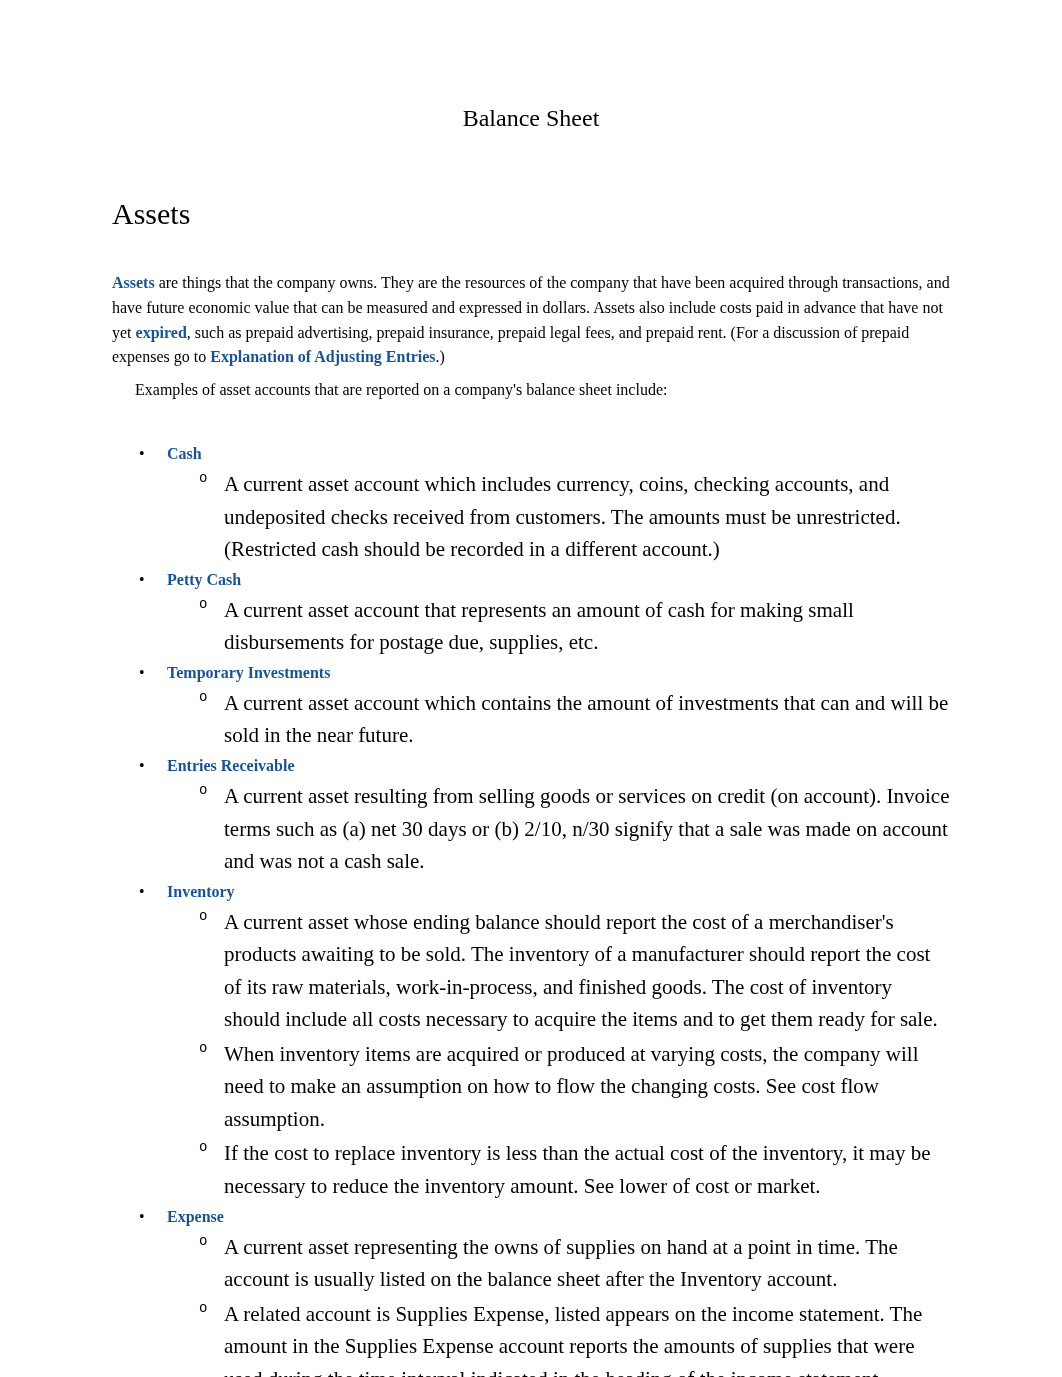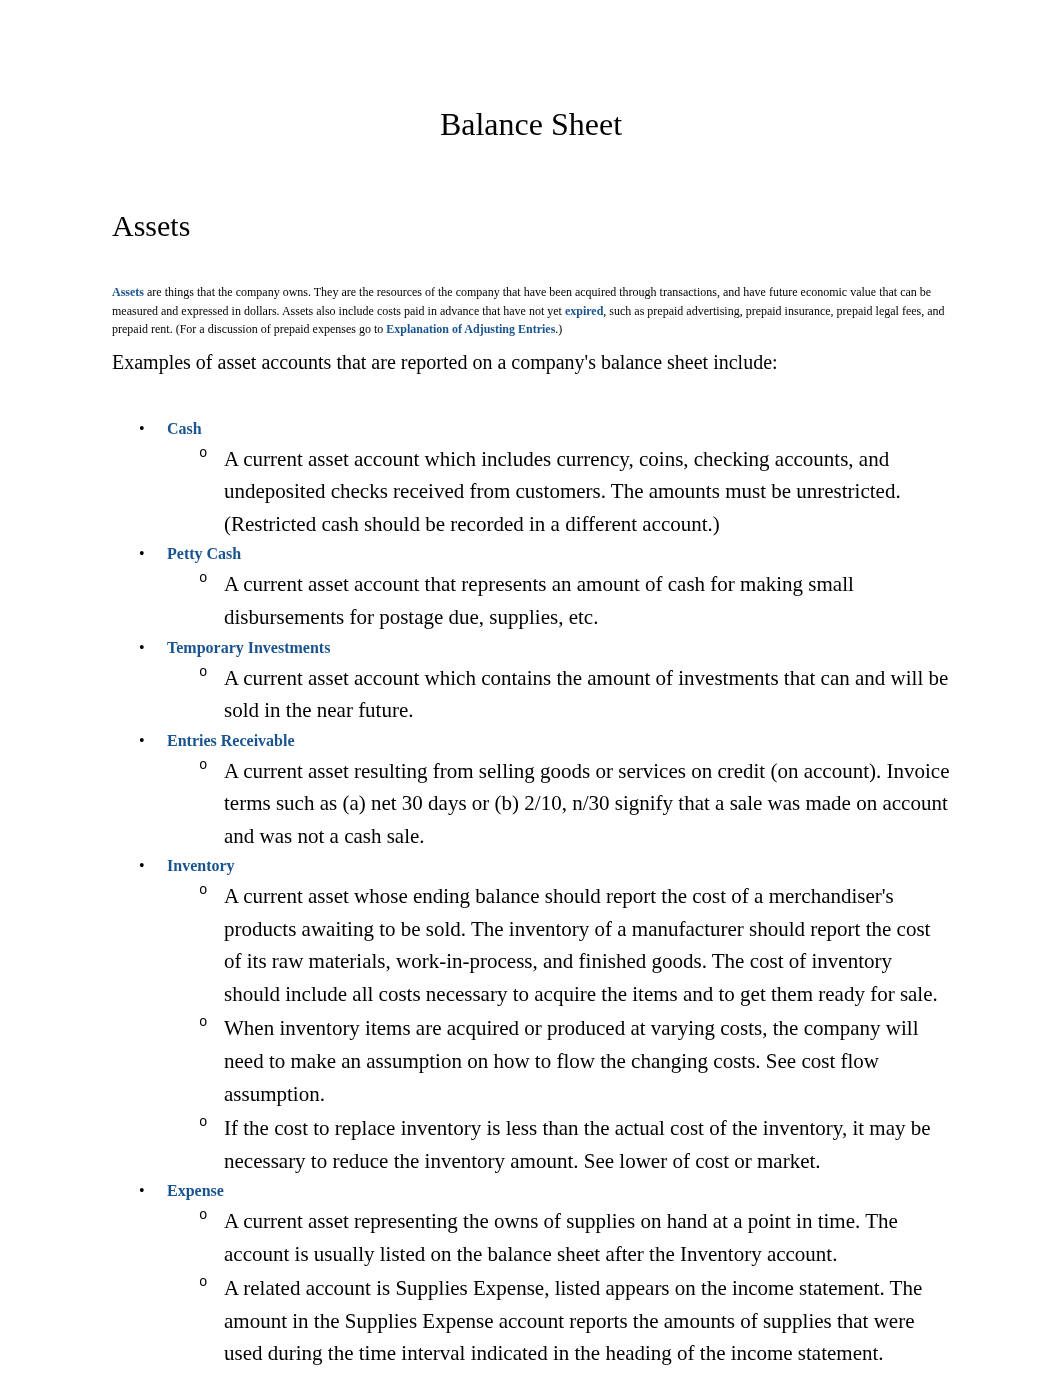--- a/index.html
+++ b/index.html
@@ -9,45 +9,46 @@
     }
     body {
       font-family: Georgia, 'Times New Roman', serif;
       background: #ffffff;
       width: 1062px;
       padding: 100px 112px 100px 112px;
       color: #000000;
       line-height: 1.5;
     }
     .title {
-      font-size: 32px;
+      font-size: 24px;
       text-align: center;
       font-weight: normal;
       margin-bottom: 55px;
       color: #000000;
     }
     .section-heading {
       font-size: 30px;
       font-weight: normal;
       margin-bottom: 35px;
       color: #000000;
     }
     .intro {
-      font-size: 12px;
+      font-size: 16px;
       line-height: 1.55;
       margin-bottom: 8px;
       color: #000000;
     }
     .intro .link {
       color: #1a5490;
       font-weight: bold;
     }
     .examples-intro {
-      font-size: 20px;
+      font-size: 16px;
       margin-bottom: 35px;
+      margin-left: 23px;
     }
     ul.outer-list {
       list-style: none;
       padding-left: 35px;
       margin-top: 40px;
     }
     ul.outer-list > li {
       position: relative;
       padding-left: 20px;
       margin-bottom: 2px;

